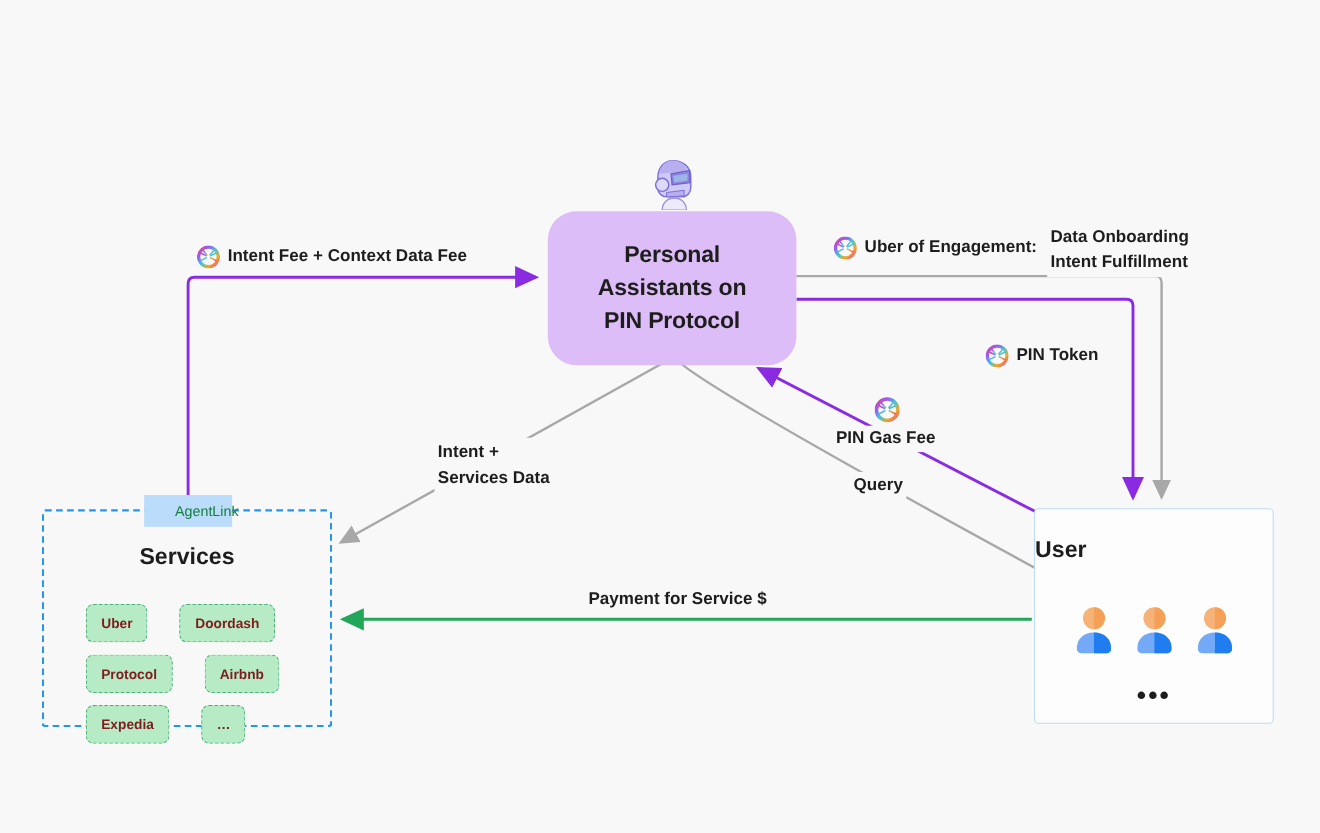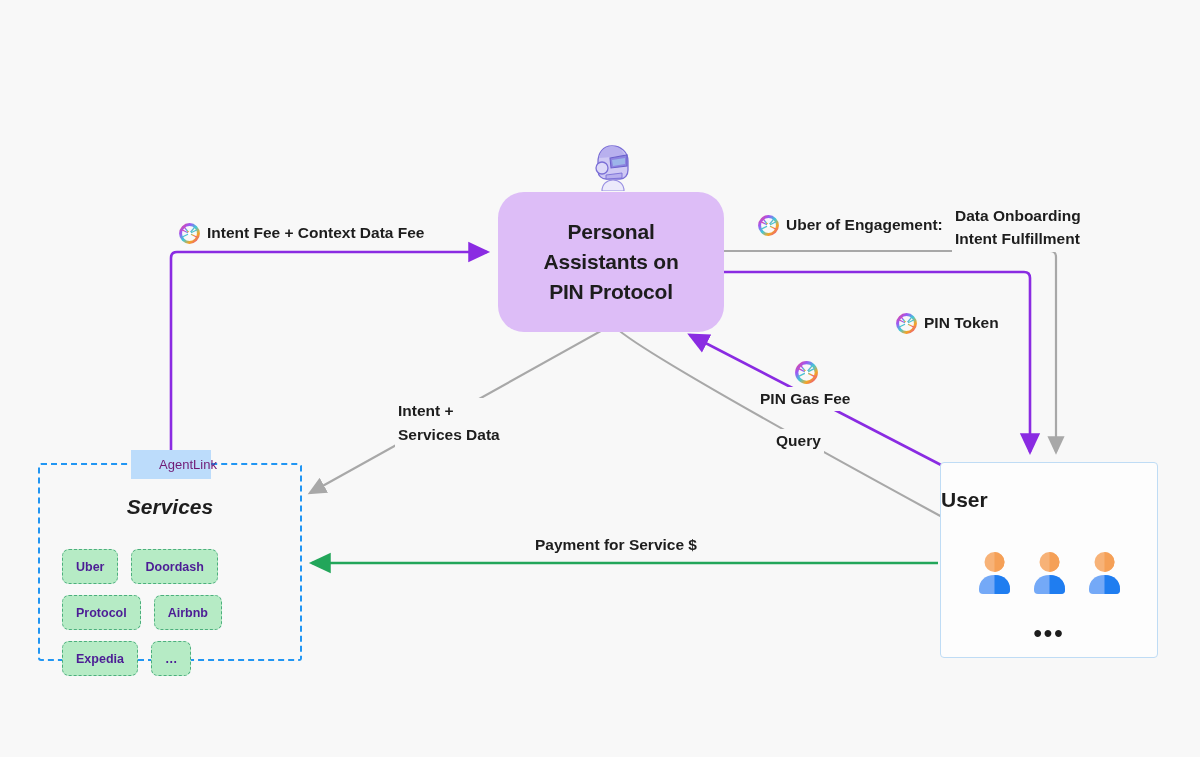--- a/index.html
+++ b/index.html
@@ -31,35 +31,35 @@
 
   
   #services-box {
     left:38px; top:463px; width:264px; height:198px;
     border:2px dashed #2196f3; border-radius:3px;
     background:transparent;
   }
   #agentlink-tab {
     left:131px; top:450px; width:80px; height:29px;
     background:#bcdcfb; display:flex; align-items:center; justify-content:center;
-    font-size:13px; color:#701a75; z-index:4;padding-left:34px;
+    font-size:13px; color:#15803d; z-index:4;padding-left:34px;
   }
   #services-title {
     position:absolute; left:0; right:0; top:30px; text-align:center;
-    font-size:21px; font-weight:bold; color:#1d1d1d;font-style:italic;
+    font-size:21px; font-weight:bold; color:#1d1d1d;
   }
   .chip-grid {
     position:absolute; left:22px; top:84px; width:224px;
     display:flex; flex-wrap:wrap; gap:11px 13px;
   }
   .chip {
     background:#b6ebc5; border:1.6px dashed #4caf7d; border-radius:7px;
     height:35px; padding:0 13px;
     display:flex; align-items:center; justify-content:center;
-    font-size:12.5px; font-weight:bold; color:#4c1d95; white-space:nowrap;
+    font-size:12.5px; font-weight:bold; color:#7f1d1d; white-space:nowrap;margin-left:16px;
   }
 
   
   #user-box {
     left:940px; top:462px; width:218px; height:196px;
     border:1.5px solid #bfdcf5; border-radius:4px; background:#fdfdfd;
   }
   #user-title {
     position:absolute; left:0; right:0; top:25px; 
     font-size:21px; font-weight:bold; color:#1d1d1d;

